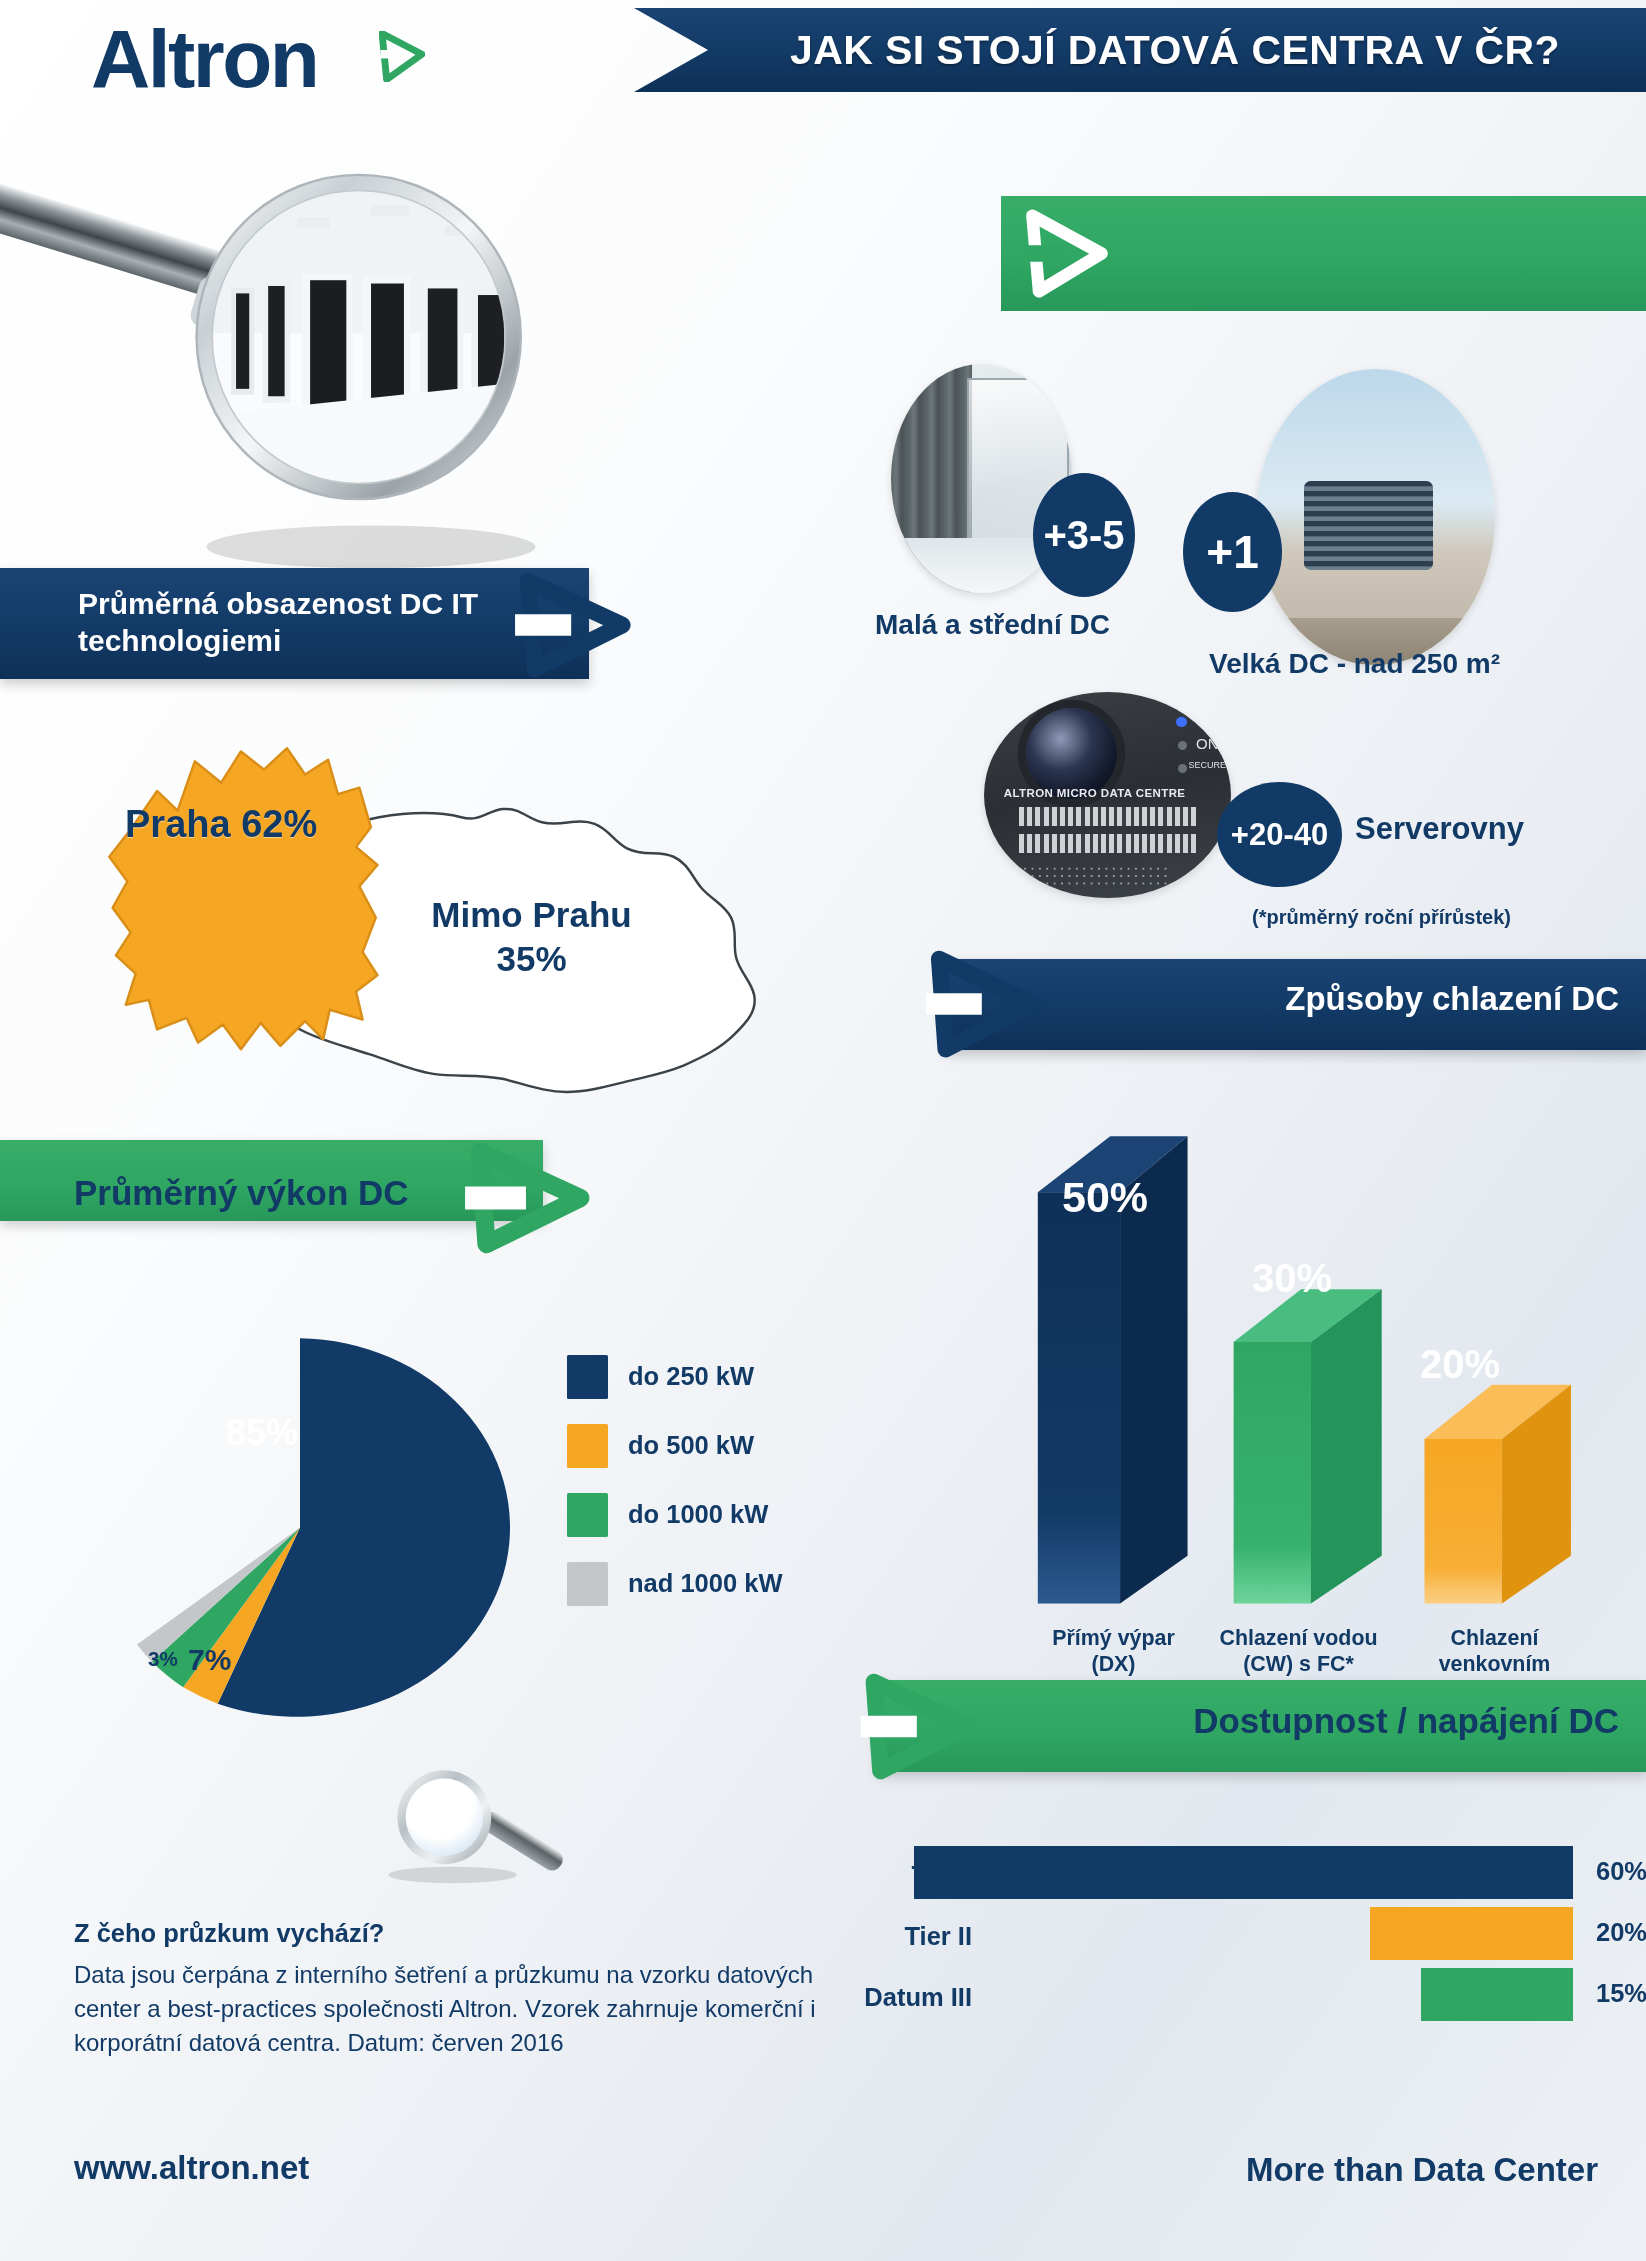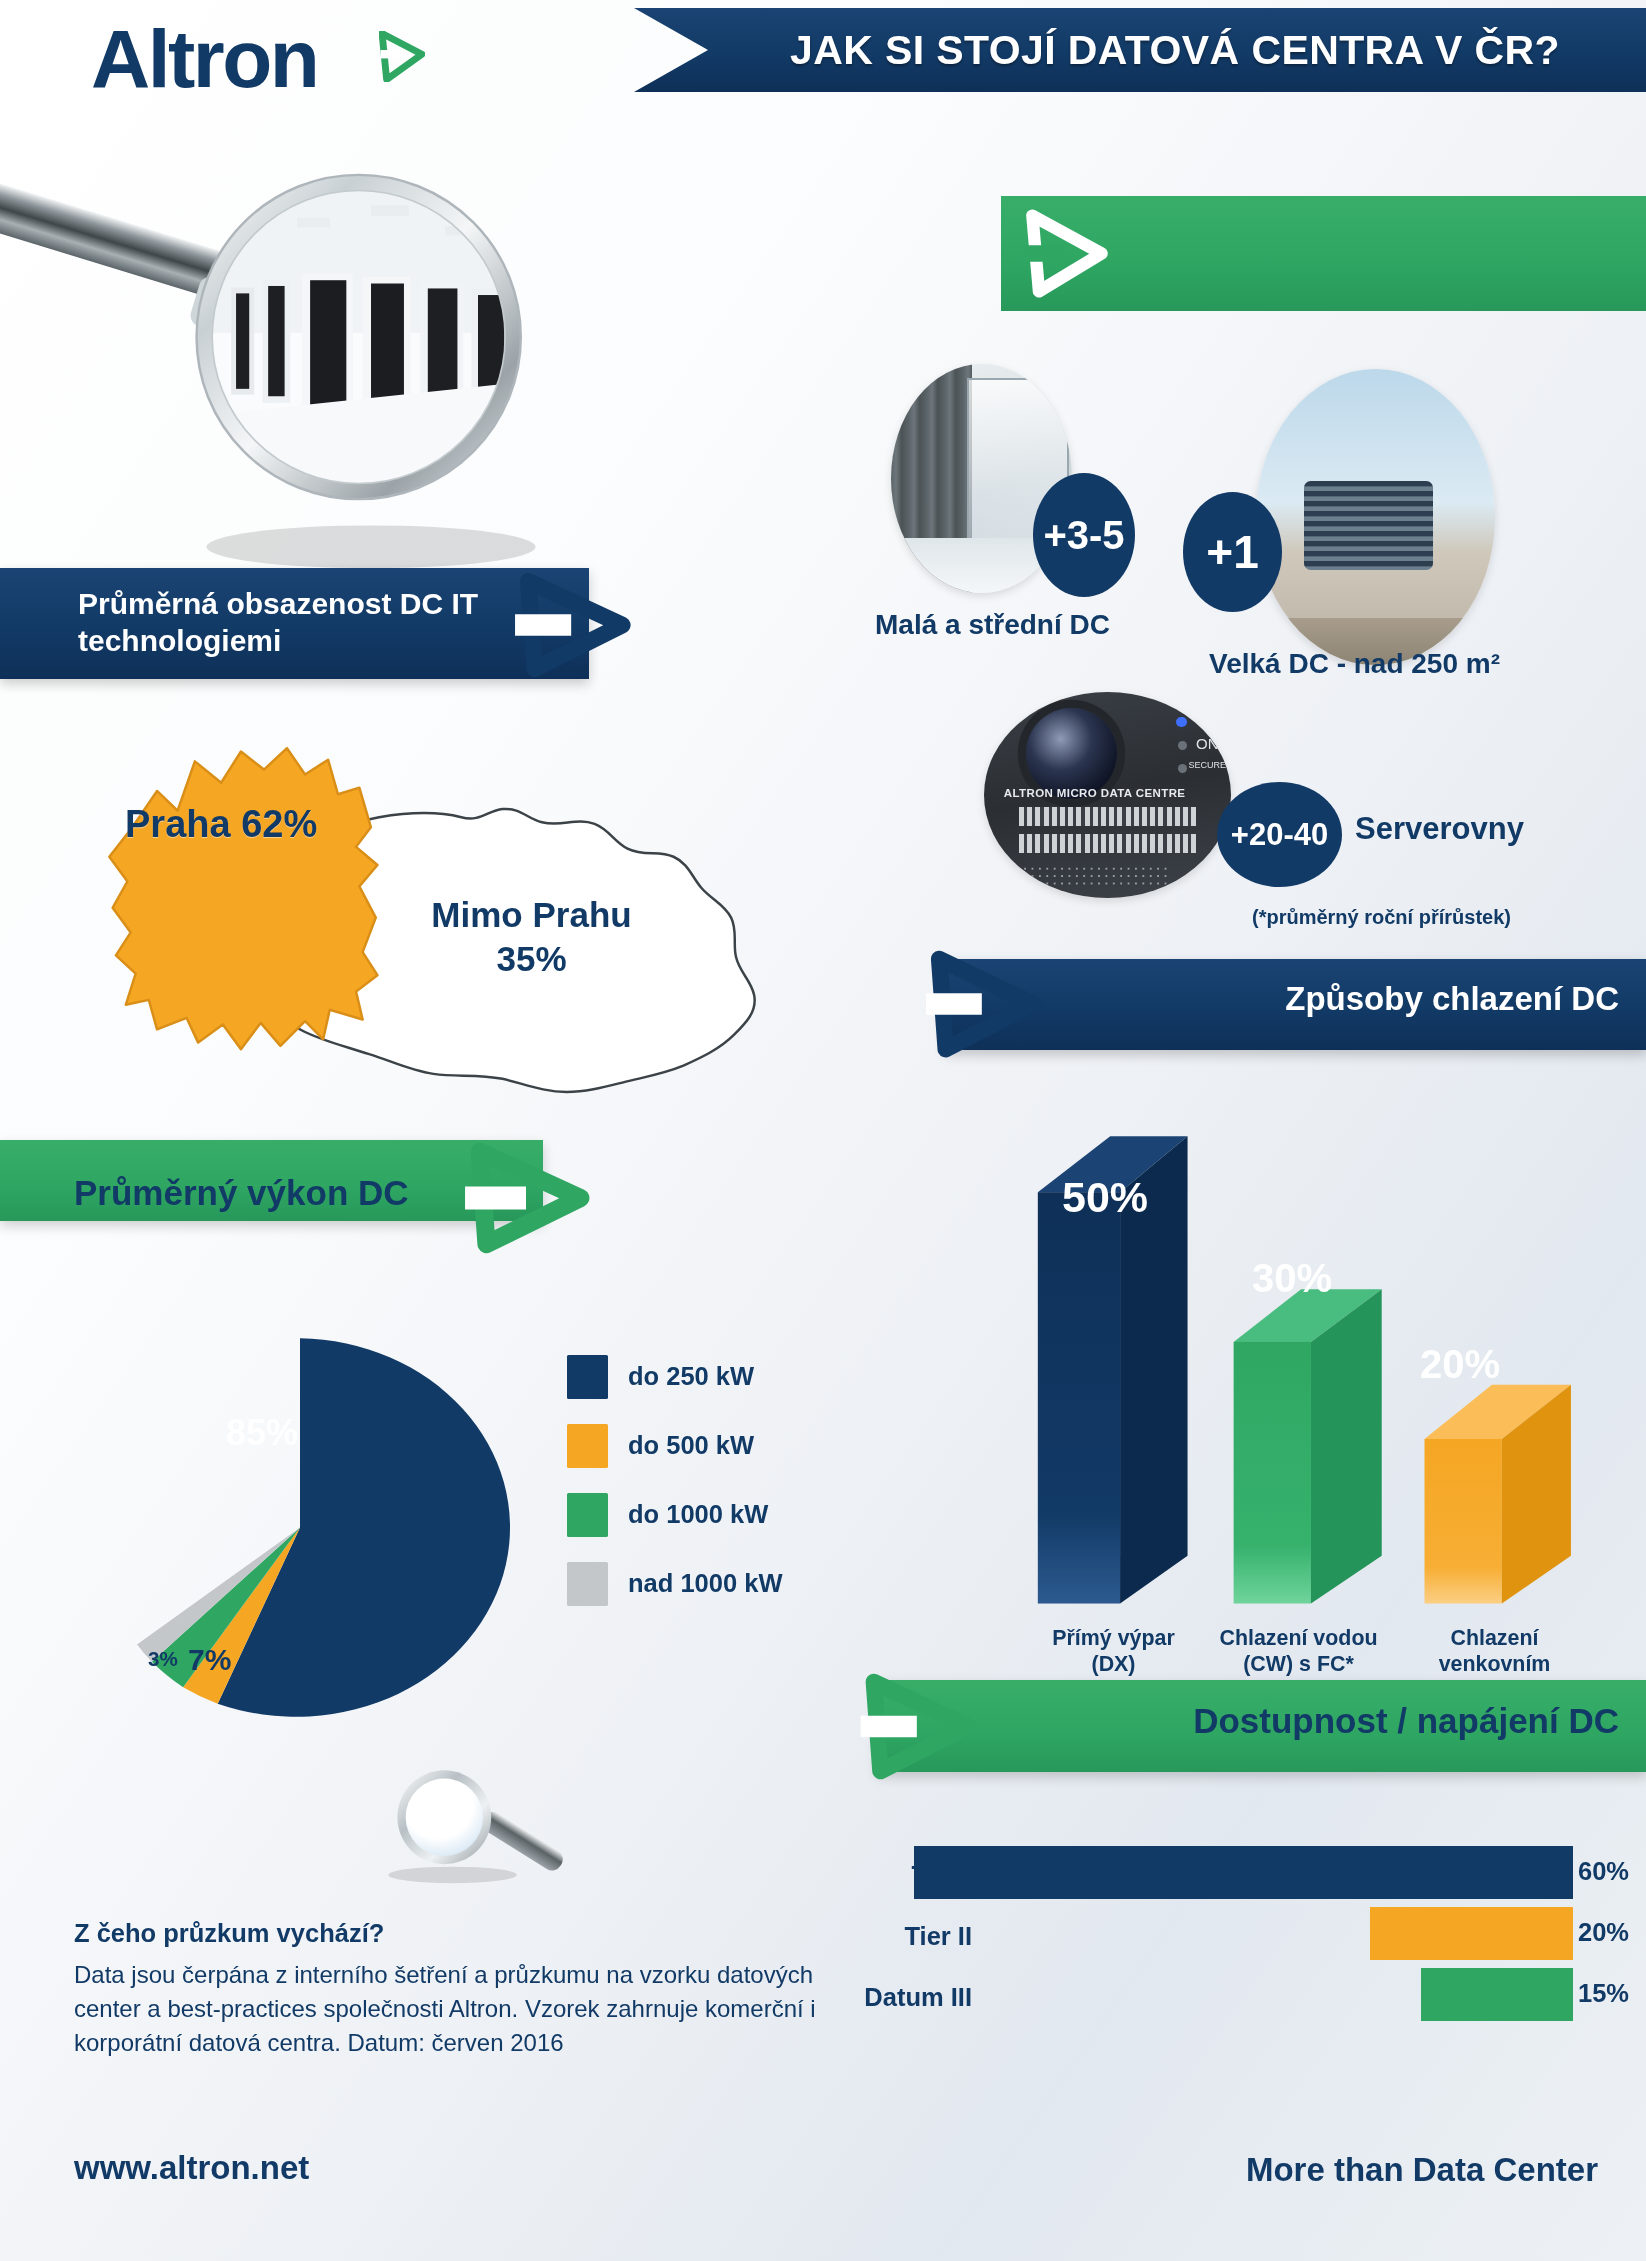--- a/index.html
+++ b/index.html
@@ -179,21 +179,21 @@
     background:linear-gradient(180deg,#37ad68 0%,#2fa763 55%,#27985a 100%);
     box-shadow:0 5px 11.5px rgba(0,0,0,.18);
   }
   #banner-avail .txt{position:absolute;right:28px;top:21.4px;color:#123a66;font-size:35px;font-weight:bold;}
 
   
   #tier-chart{left:807px;top:1845px;width:840px;height:247px;}
   .tier-row{display:flex;align-items:center;height:61px;}
   .tier-lbl{width:0;flex:0 0 auto;text-align:right;font-size:25.5px;font-weight:bold;color:#123a66;
     padding-right:15px;}
-  .tier-track{flex:1 1 auto;position:relative;height:60px;}
+  .tier-track{flex:1 1 auto;position:relative;height:60px;text-align:right;}
   .tier-bar{position:absolute;right:74px;top:0;height:53px;}
   .tier-pct{position:absolute;right:0;top:11.5px;width:69px;font-size:25.5px;font-weight:bold;color:#123a66;}
 
   
   #small-mag{left:362px;top:1766px;width:214px;height:161px;}
   #small-mag svg{display:block;width:100%;height:100%;}
 
   
   #src-title{left:74px;top:1919px;font-size:25.5px;font-weight:bold;color:#123a66;}
   #src-body{left:74px;top:1958px;width:791px;font-size:24px;color:#123a66;line-height:1.42;}

